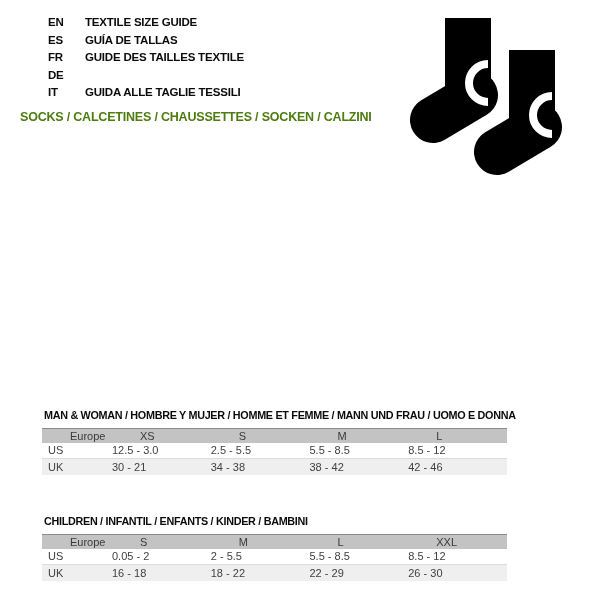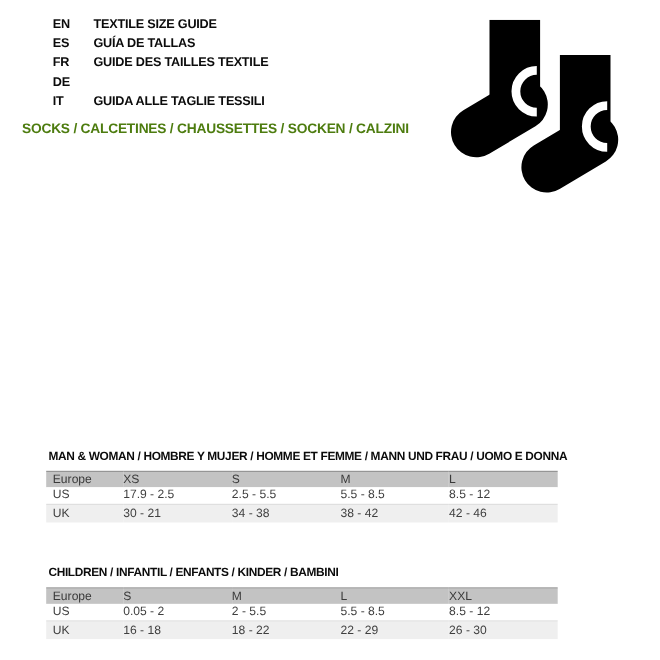--- a/index.html
+++ b/index.html
@@ -43,21 +43,21 @@
     font-weight: bold; font-size: 10.8px; letter-spacing: -0.3px;
     color: #0b0b0b; margin: 0 0 7px 2px; white-space: nowrap;
   }
   table { width: 465px; border-collapse: collapse; table-layout: fixed; }
   col.c-label { width: 70px; }
   td {
     font-size: 11px; color: #3f3f3f; text-align: left;
     vertical-align: middle; padding: 0; white-space: nowrap;
   }
   td.row-label { text-align: left; padding-left: 6px; }
-  tr.head td { height: 14px; background: #c3c3c3; border-top: 1px solid #8a8a8a; color: #3a3a3a; }
+  tr.head td { height: 14px; background: #c3c3c3; border-top: 1px solid #8a8a8a; color: #3a3a3a; padding-left: 28px; }
   tr.r-us td { height: 16px; background: #ffffff; border-bottom: 1px solid #dcdcdc; }
   tr.r-uk td { height: 16px; background: #efefef; }
 </style>
 </head>
 <body>
 
 <div class="canvas">
 
   <div class="lang-block">
     <div class="lang-row">
@@ -109,21 +109,21 @@
       <tbody>
         <tr class="head">
           <td class="row-label">Europe</td>
           <td>XS</td>
           <td>S</td>
           <td>M</td>
           <td>L</td>
         </tr>
         <tr class="r-us">
           <td class="row-label">US</td>
-          <td>17.9 - 2.5</td>
+          <td>12.5 - 3.0</td>
           <td>2.5 - 5.5</td>
           <td>5.5 - 8.5</td>
           <td>8.5 - 12</td>
         </tr>
         <tr class="r-uk">
           <td class="row-label">UK</td>
           <td>30 - 21</td>
           <td>34 - 38</td>
           <td>38 - 42</td>
           <td>42 - 46</td>

